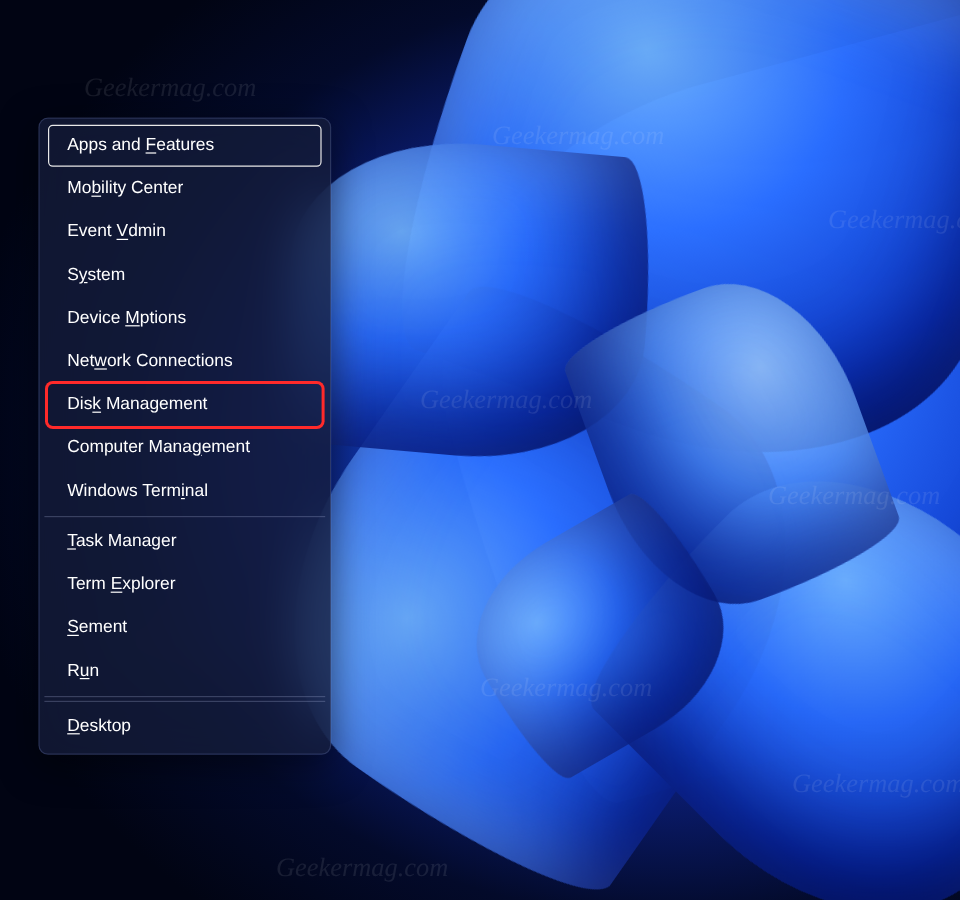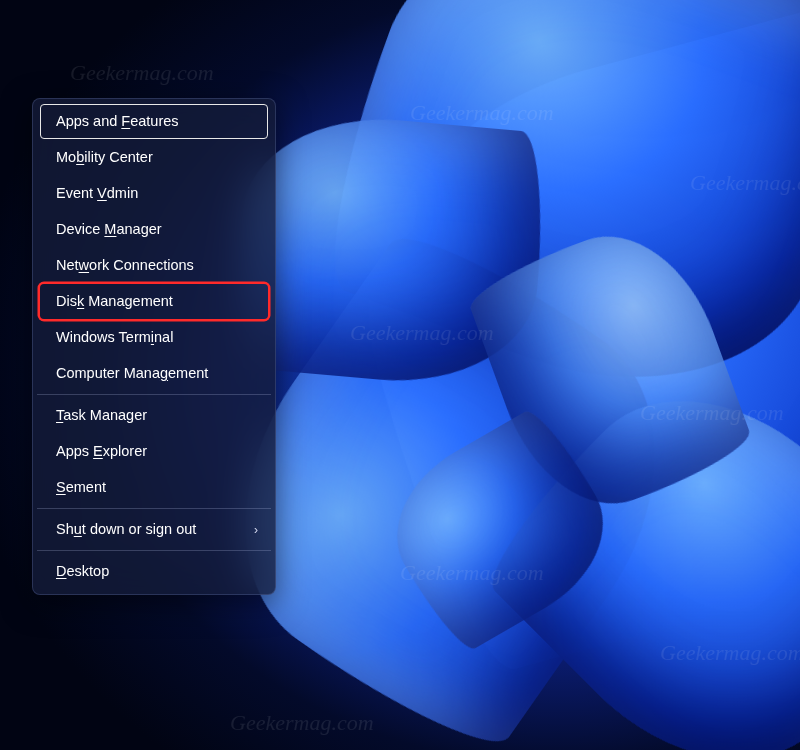--- a/index.html
+++ b/index.html
@@ -120,26 +120,27 @@
     <span class="wm" style="left: 90px; top: 520px;">Geekermag.com</span>
     <span class="wm" style="left: 400px; top: 560px;">Geekermag.com</span>
     <span class="wm" style="left: 660px; top: 640px;">Geekermag.com</span>
     <span class="wm" style="left: 230px; top: 710px;">Geekermag.com</span>
   </div>
 
 <div class="menu" id="menu">
     <div class="menu-item focused"><span><span>Apps and </span><span class="ul">F</span><span>eatures</span></span></div>
     <div class="menu-item"><span><span>Mo</span><span class="ul">b</span><span>ility Center</span></span></div>
     <div class="menu-item"><span><span>Event </span><span class="ul">V</span><span>dmin</span></span></div>
-    <div class="menu-item"><span><span>Device </span><span class="ul">M</span><span>anager</span></span></div>
+    <div class="menu-item"><span><span>S</span><span class="ul">y</span><span>stem</span></span></div>
+    <div class="menu-item"><span><span>Device </span><span class="ul">M</span><span>ptions</span></span></div>
     <div class="menu-item"><span><span>Net</span><span class="ul">w</span><span>ork Connections</span></span></div>
     <div class="menu-item highlighted"><span><span>Dis</span><span class="ul">k</span><span> Management</span></span></div>
+    <div class="menu-item"><span><span>Computer Mana</span><span class="ul">g</span><span>ement</span></span></div>
     <div class="menu-item"><span><span>Windows Term</span><span class="ul">i</span><span>nal</span></span></div>
-    <div class="menu-item"><span><span>Computer Mana</span><span class="ul">g</span><span>ement</span></span></div>
     <div class="menu-sep"></div>
     <div class="menu-item"><span><span></span><span class="ul">T</span><span>ask Manager</span></span></div>
-    <div class="menu-item"><span><span>Apps </span><span class="ul">E</span><span>xplorer</span></span></div>
+    <div class="menu-item"><span><span>Term </span><span class="ul">E</span><span>xplorer</span></span></div>
     <div class="menu-item"><span><span></span><span class="ul">S</span><span>ement</span></span></div>
+    <div class="menu-item"><span><span>R</span><span class="ul">u</span><span>n</span></span></div>
     <div class="menu-sep"></div>
-    <div class="menu-item"><span><span>Sh</span><span class="ul">u</span><span>t down or sign out</span></span><span class="submenu-arrow">›</span></div>
     <div class="menu-sep"></div>
     <div class="menu-item"><span><span></span><span class="ul">D</span><span>esktop</span></span></div>
   </div>
 
 </body></html>

